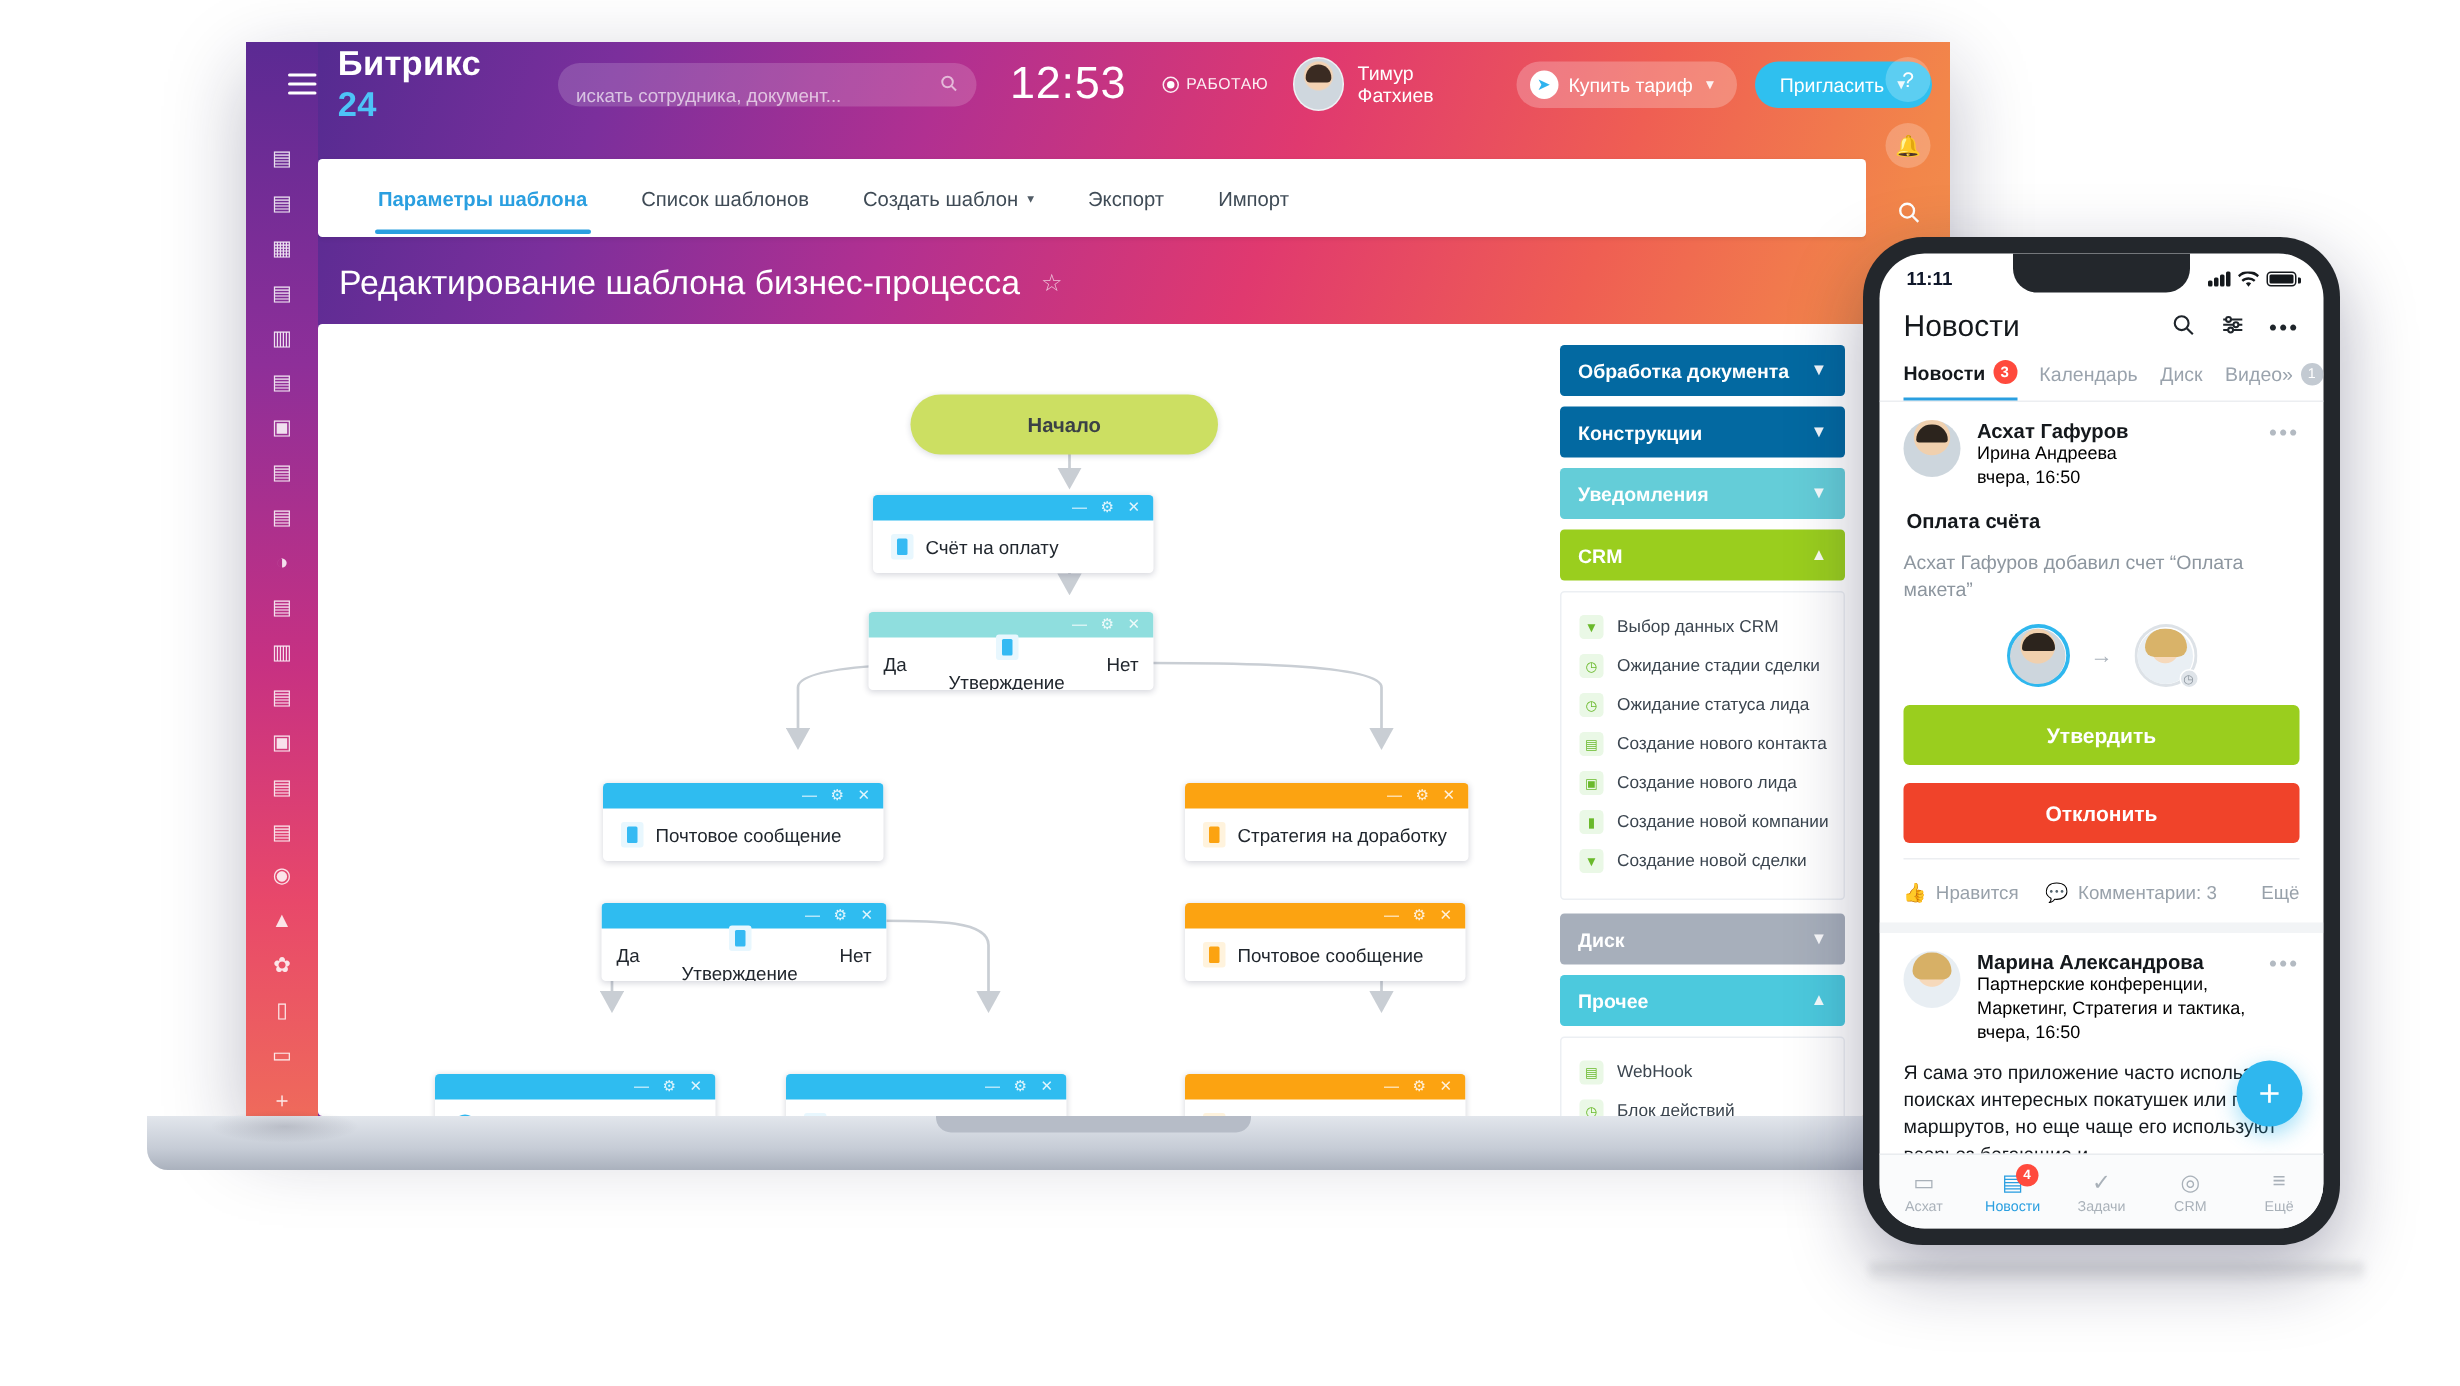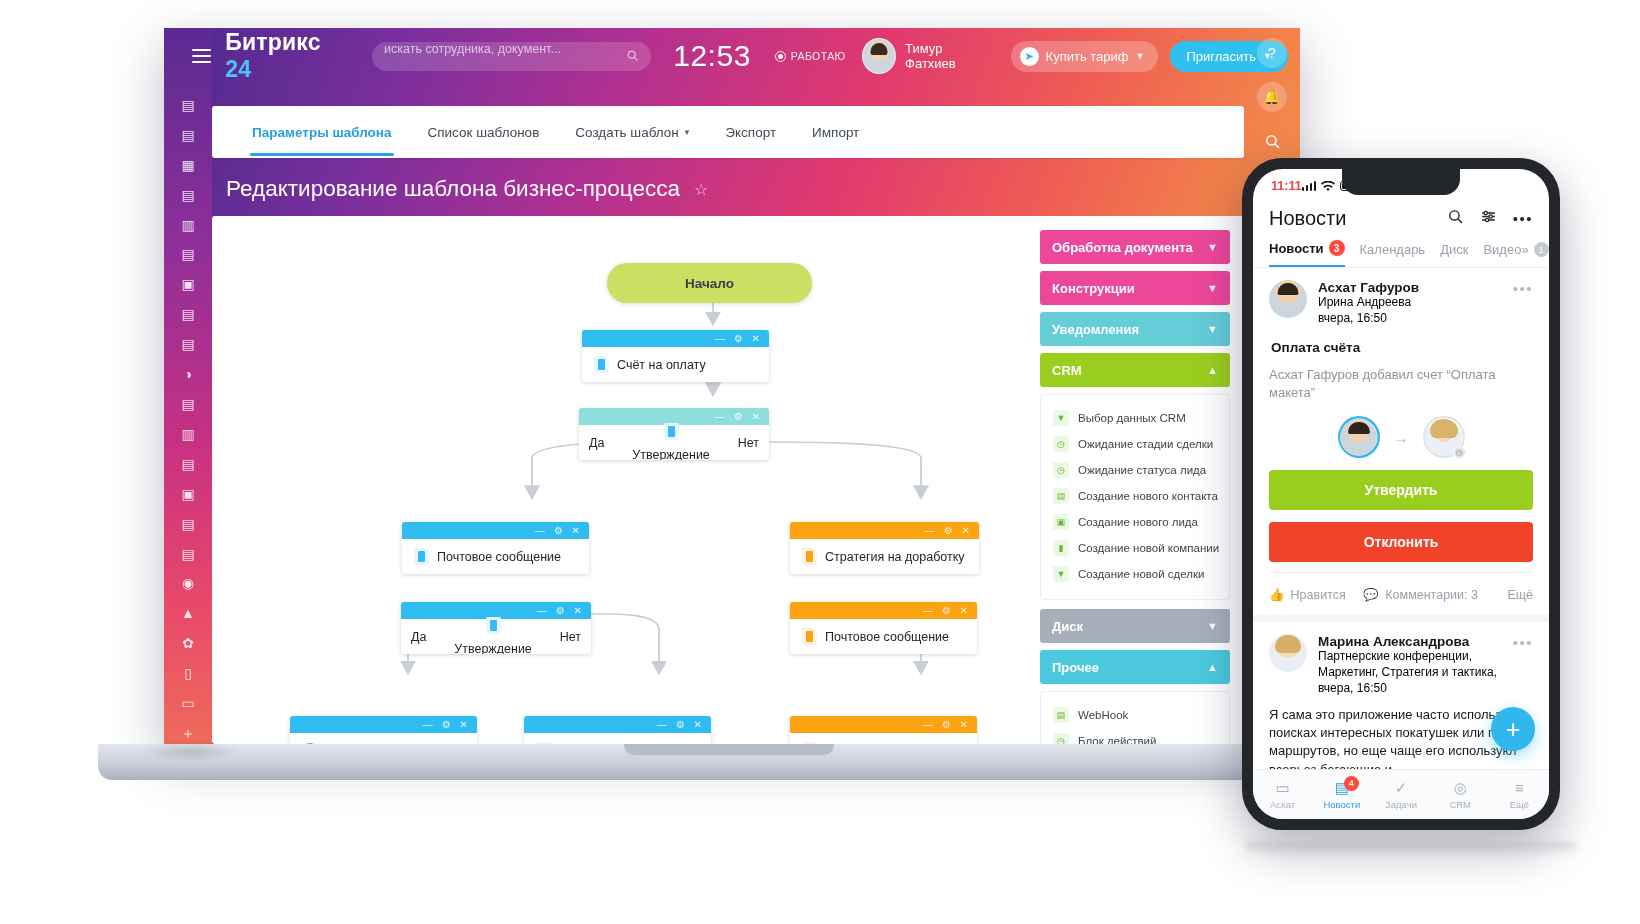--- a/index.html
+++ b/index.html
@@ -61,21 +61,21 @@
     display: flex; align-items: center; gap: 0; padding: 0 12px 0 14px;
   }
   .burger { width: 20px; height: 14px; display:flex; flex-direction: column;
     justify-content: space-between; margin-left: -34px; margin-right: 14px; }
   .burger i { display:block; height: 2px; background: #fff; border-radius: 2px; }
   .logo { color: #fff; font-size: 23px; font-weight: 700; letter-spacing: .2px; }
   .logo b { color: #4dc3f7; font-weight: 700; }
   .search-pill {
     margin-left: 24px; width: 290px; height: 29px; border-radius: 16px;
     background: rgba(255,255,255,.16);
-    display:flex; align-items:flex-start; padding: 0 12px;
+    display:flex; align-items:flex-end; padding: 0 12px;
     color: rgba(255,255,255,.66); font-size: 12.5px; position: relative;
   }
   .search-pill .mag { position:absolute; right: 12px; top: 7px; opacity:.6; }
   .clock { margin-left: 22px; color:#fff; font-size: 30px; font-weight: 300; letter-spacing: .5px;}
   .status-work { margin-left: 24px; display:flex; align-items:center; gap:5px;
     color: rgba(255,255,255,.92); font-size: 10.5px; letter-spacing: .4px; }
   .status-work .dot-ring {
     width: 11px; height: 11px; border: 1.4px solid rgba(255,255,255,.9);
     border-radius: 50%; display:flex; align-items:center; justify-content:center;
   }
@@ -181,21 +181,21 @@
   }
 
   
   .palette { position:absolute; right: 14px; top: 14px; width: 190px; }
   .pal-head {
     height: 34px; border-radius: 3px; color:#fff; font-size: 13px; font-weight: 700;
     display:flex; align-items:center; justify-content:space-between; padding: 0 12px;
     margin-bottom: 7px;
   }
   .pal-head .chev { font-size: 11px; font-weight: 400; opacity:.95; }
-  .pal-blue  { background:#ec4899; }
+  .pal-blue  { background:#0369a1; }
   .pal-teal  { background:#64cdd8; }
   .pal-green { background:#9ace1e; }
   .pal-gray  { background:#a7afbb; }
   .pal-cyan  { background:#4cc9dd; }
   .pal-list {
     background:#fff; border:1px solid #eceff3; border-radius: 3px;
     padding: 10px 10px 12px 10px; margin-bottom: 9px;
   }
   .pal-item { display:flex; align-items:center; gap: 9px; padding: 5px 2px; font-size: 11.5px; color:#3b454f;
     white-space: nowrap; }
@@ -206,22 +206,22 @@
   
   #phone {
     position: absolute; left: 1242px; top: 158px; width: 318px; height: 672px;
     background: #23272c; border-radius: 40px; padding: 11px;
     box-shadow: 0 18px 48px rgba(20,20,60,.34);
   }
   #phone-screen { width: 100%; height: 100%; background:#fff; border-radius: 30px; overflow: hidden;
     position: relative; }
   .ph-notch { position:absolute; left:50%; top:0; transform:translateX(-50%);
     width: 118px; height: 26px; background:#23272c; border-radius: 0 0 16px 16px; z-index: 5;}
-  .ph-statusbar { height: 34px; display:flex; align-items:center; justify-content:flex-start;
-    padding: 0 18px; font-size: 12.5px; font-weight: 700; color:#ef4444; }
+  .ph-statusbar { height: 34px; display:flex; align-items:center; justify-content:space-between;
+    padding: 0 18px; font-size: 12.5px; font-weight: 700; color:#0f172a; }
   .ph-statusbar .right { display:flex; align-items:center; gap:5px; }
   .bars { display:flex; align-items:flex-end; gap:1.5px; height:10px;}
   .bars i { width:2.6px; background:#14181c; border-radius:1px; display:block;}
   .bars i:nth-child(1){height:4px} .bars i:nth-child(2){height:6px}
   .bars i:nth-child(3){height:8px} .bars i:nth-child(4){height:10px}
   .batt { width:20px; height:10px; border:1.4px solid #14181c; border-radius:3px; position:relative;}
   .batt::before{content:""; position:absolute; left:1px; top:1px; bottom:1px; right:1px; background:#14181c; border-radius:1px;}
   .batt::after{content:""; position:absolute; right:-4px; top:3px; width:2px; height:4px; background:#14181c; border-radius:0 1px 1px 0;}
 
   .ph-title { display:flex; align-items:center; justify-content:space-between; padding: 4px 16px 8px 16px;}

